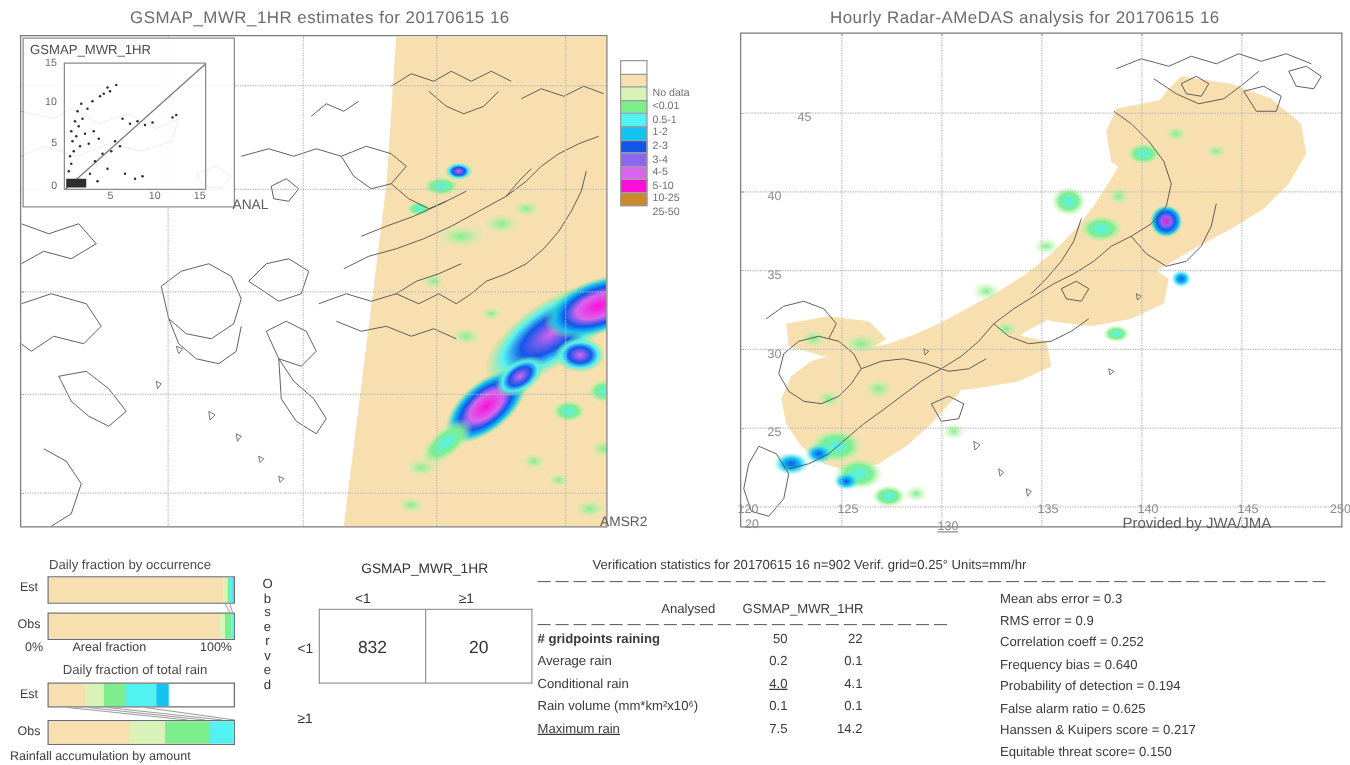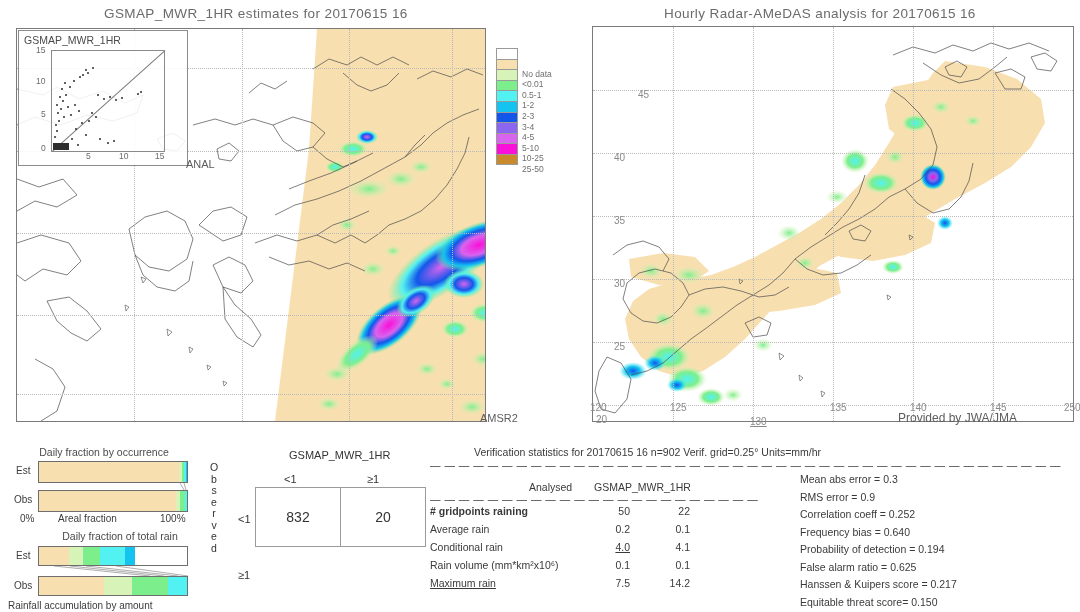--- a/index.html
+++ b/index.html
@@ -409,21 +409,21 @@
     <span style="background: rgb(83, 242, 242); width: 1.5%;"></span>
   </div>
 <svg class="abs" style="left:38px;top:483px;width:150px;height:7px;">
   <line x1="142" y1="0" x2="146" y2="7" stroke="#777" stroke-width="0.6"></line>
   <line x1="146" y1="0" x2="148" y2="7" stroke="#777" stroke-width="0.6"></line>
 </svg>
 <div class="axlbl" style="left:20px;top:513px;">0%</div>
 <div class="axlbl" style="left:58px;top:513px;">Areal fraction</div>
 <div class="axlbl" style="left:160px;top:513px;">100%</div>
 
-<div class="abs bc-title" style="left:32px;top:530px;width:176px;">Daily fraction of total rain</div>
+<div class="abs bc-title" style="left:20px;top:530px;width:176px;">Daily fraction of total rain</div>
 <div class="barlbl" style="left:16px;top:550px;">Est</div>
 <div class="bar" id="amt-est" style="left:38px;top:546px;width:150px;height:20px;">
     <span style="background: rgb(248, 223, 176); width: 20%;"></span>
     <span style="background: rgb(216, 243, 184); width: 10%;"></span>
     <span style="background: rgb(124, 239, 140); width: 11%;"></span>
     <span style="background: rgb(83, 242, 242); width: 17%;"></span>
     <span style="background: rgb(20, 195, 240); width: 7%;"></span>
   </div>
 <div class="barlbl" style="left:14px;top:580px;">Obs</div>
 <div class="bar" id="amt-obs" style="left:38px;top:576px;width:150px;height:20px;">

